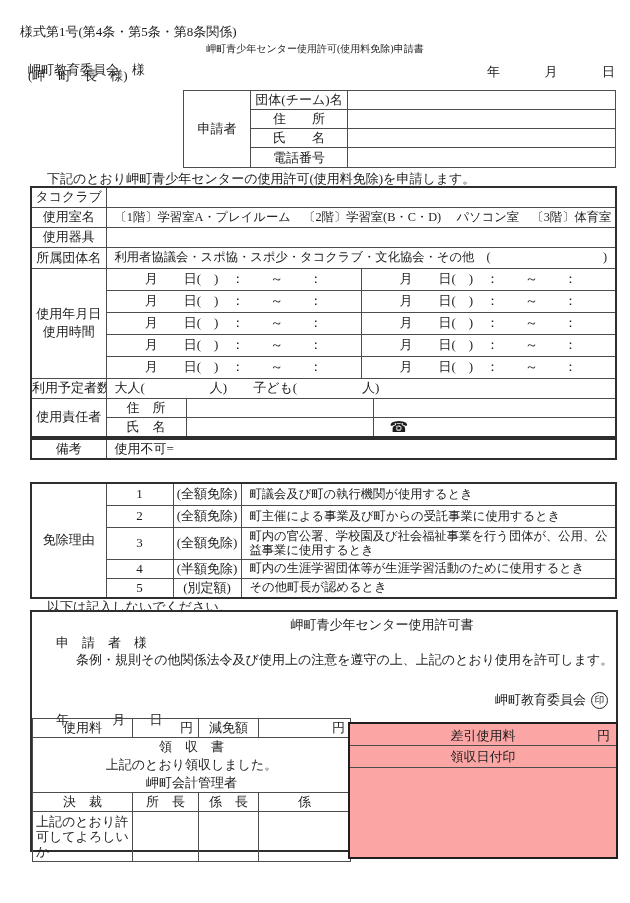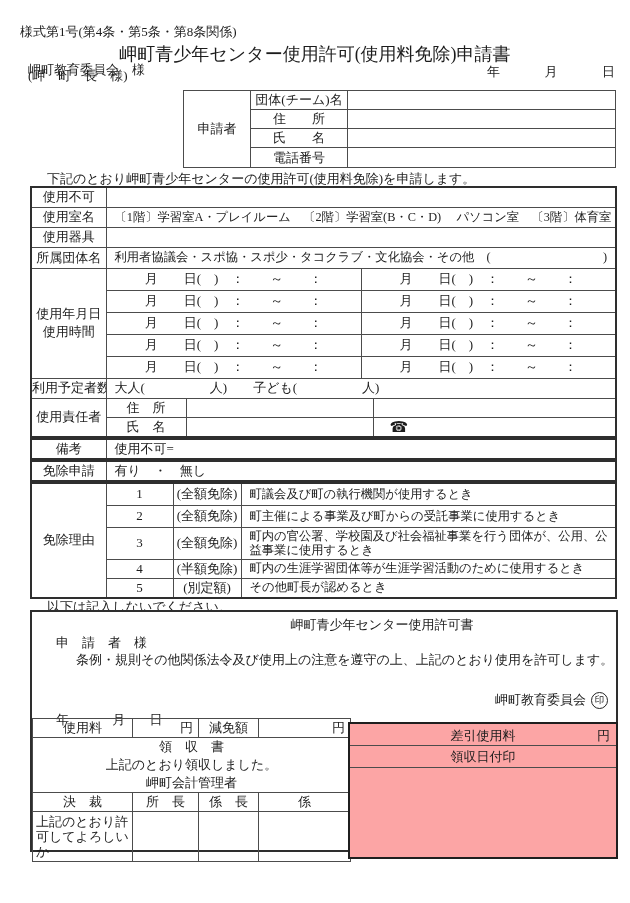--- a/index.html
+++ b/index.html
@@ -22,21 +22,21 @@
         width:15px;height:15px;border:1px solid #222;border-radius:50%;
         font-size:9.5px;margin-left:5px;}
   .hline{position:absolute;height:1px;background:#4c4c4c;}
 </style>
 </head>
 <body>
 
 <div id="page">
 
   <div class="abs" style="left:20px;top:23px;">様式第1号(第4条・第5条・第8条関係)</div>
-  <div class="abs" style="left:0;top:42px;width:630px;text-align:center;font-size:18px;">岬町青少年センター使用許可(使用料免除)申請書</div>
+  <div class="abs" style="left:0;top:42px;width:630px;text-align:center;font-size:10px;">岬町青少年センター使用許可(使用料免除)申請書</div>
   <div class="abs" style="left:28px;top:61px;">岬町教育委員会　様</div>
   <div class="abs" style="left:28px;top:67px;">(岬　町　長　様)</div>
   <div class="abs flexsb" style="left:487px;top:63px;width:128px;">
     <span>年</span>
     <span>月</span>
     <span>日</span>
   </div>
 
   <table style="left:183px;top:90px;width:432px;border:1px solid #3a3a3a;">
     <colgroup>
@@ -70,21 +70,21 @@
   <table class="thick" style="left:30px;top:186px;width:585px;">
     <colgroup>
         <col style="width:75px">
         <col style="width:80px">
         <col style="width:175px">
         <col style="width:12px">
         <col style="width:243px">
       </colgroup>
     <tbody>
         <tr style="height:20px;">
-      <td>使用不可</td>
+      <td>タコクラブ</td>
       <td colspan="4"></td>
     </tr>
     <tr style="height:20px;">
       <td>使用室名</td>
       <td colspan="4" class="lt small">〔1階〕学習室A・プレイルーム　〔2階〕学習室(B・C・D)　 パソコン室　〔3階〕体育室</td>
     </tr>
     <tr style="height:20px;">
       <td>使用器具</td>
       <td colspan="4"></td>
     </tr>
@@ -145,32 +145,20 @@
         <col style="width:510px">
       </colgroup>
     <tbody>
         <tr style="height:18px;margin-left:24px;">
       <td>備考</td>
       <td class="lt">使用不可=</td>
     </tr>
   </tbody>
     </table>
 
-  <table class="thick" style="left:30px;top:460px;width:585px;">
-    <colgroup>
-        <col style="width:75px">
-        <col style="width:510px">
-      </colgroup>
-    <tbody>
-        <tr style="height:18px;">
-      <td>免除申請</td>
-      <td class="lt">有り　・　無し</td>
-    </tr>
-  </tbody>
-    </table>
 
   <table class="thick" style="left:30px;top:482px;width:585px;">
     <colgroup>
         <col style="width:75px">
         <col style="width:67px">
         <col style="width:68px">
         <col style="width:375px">
       </colgroup>
     <tbody>
         <tr style="height:22px;">

